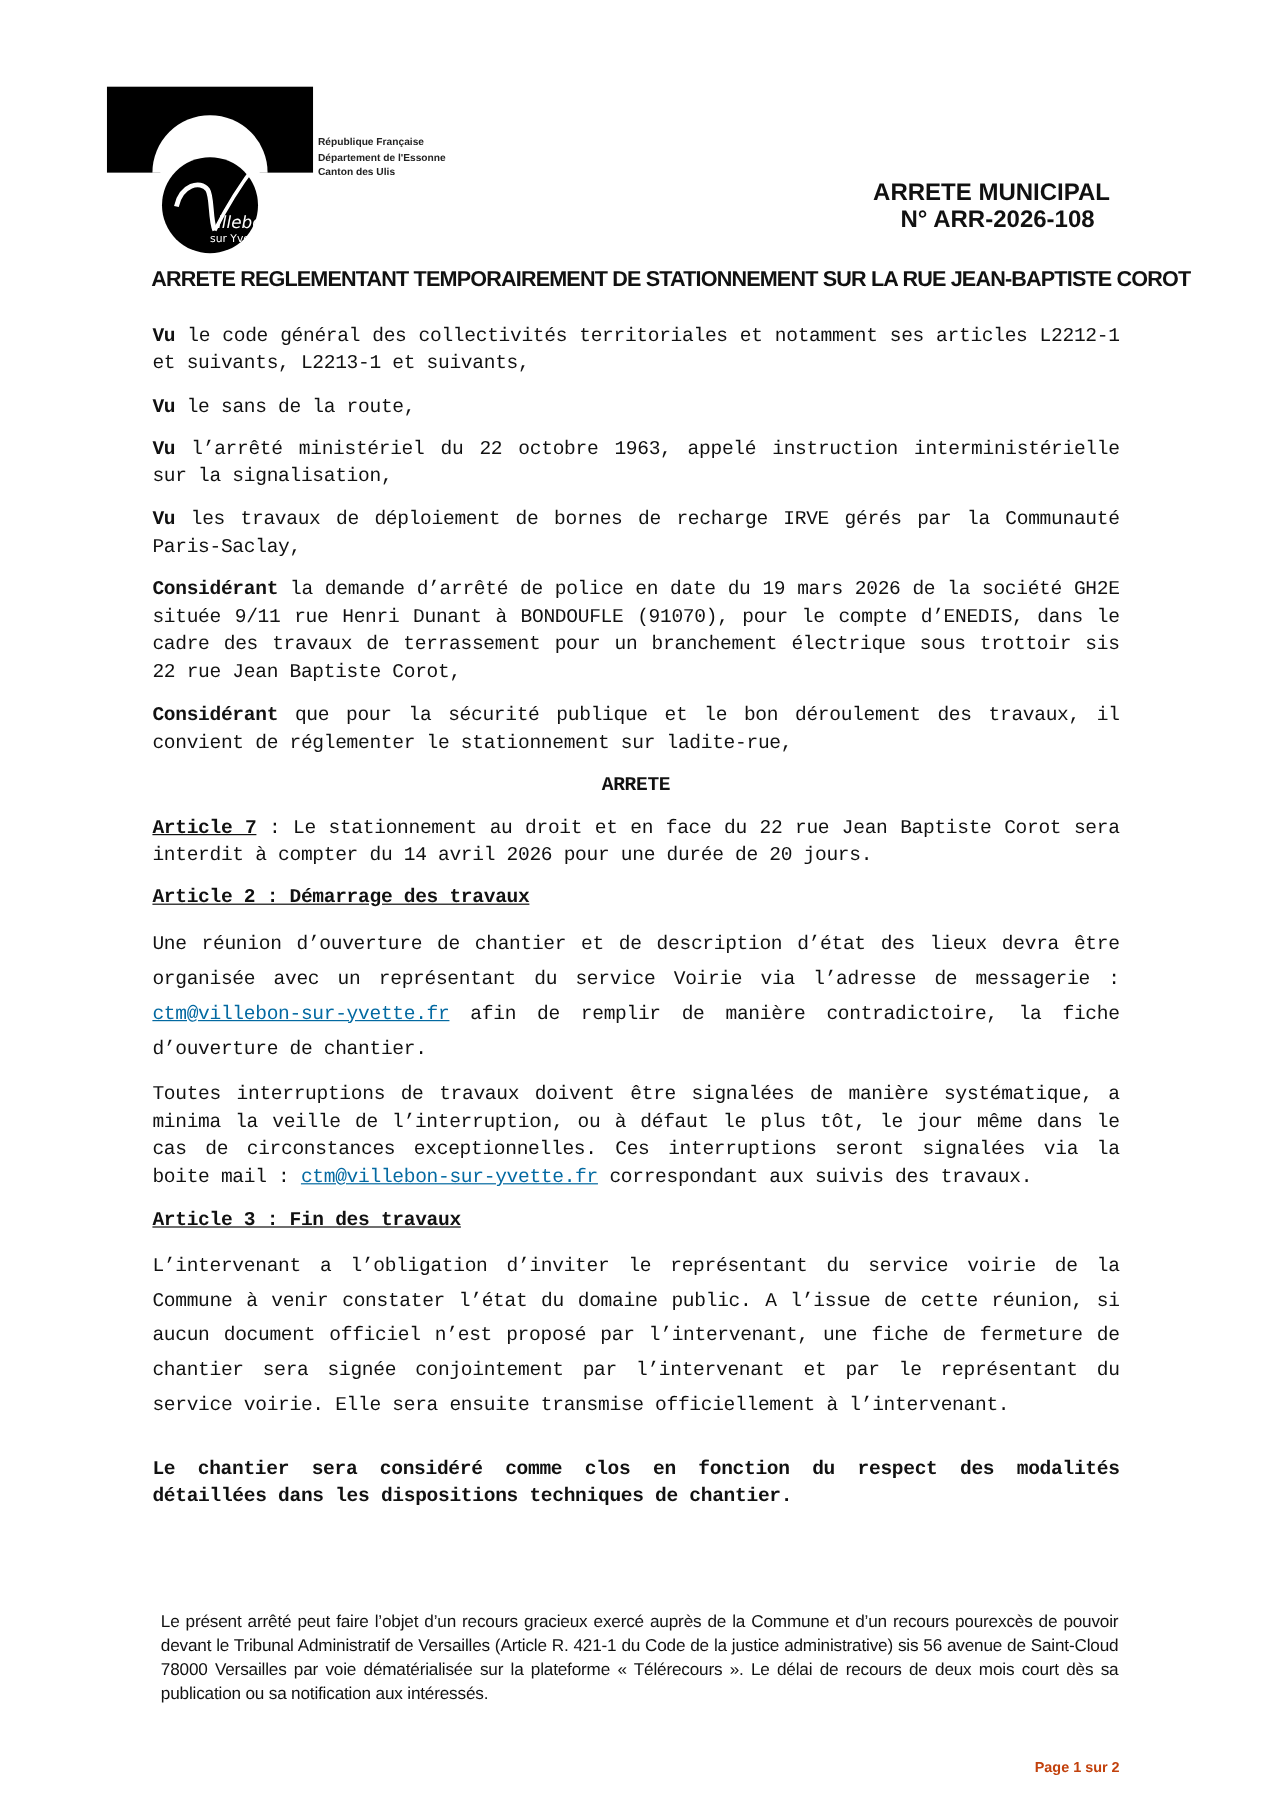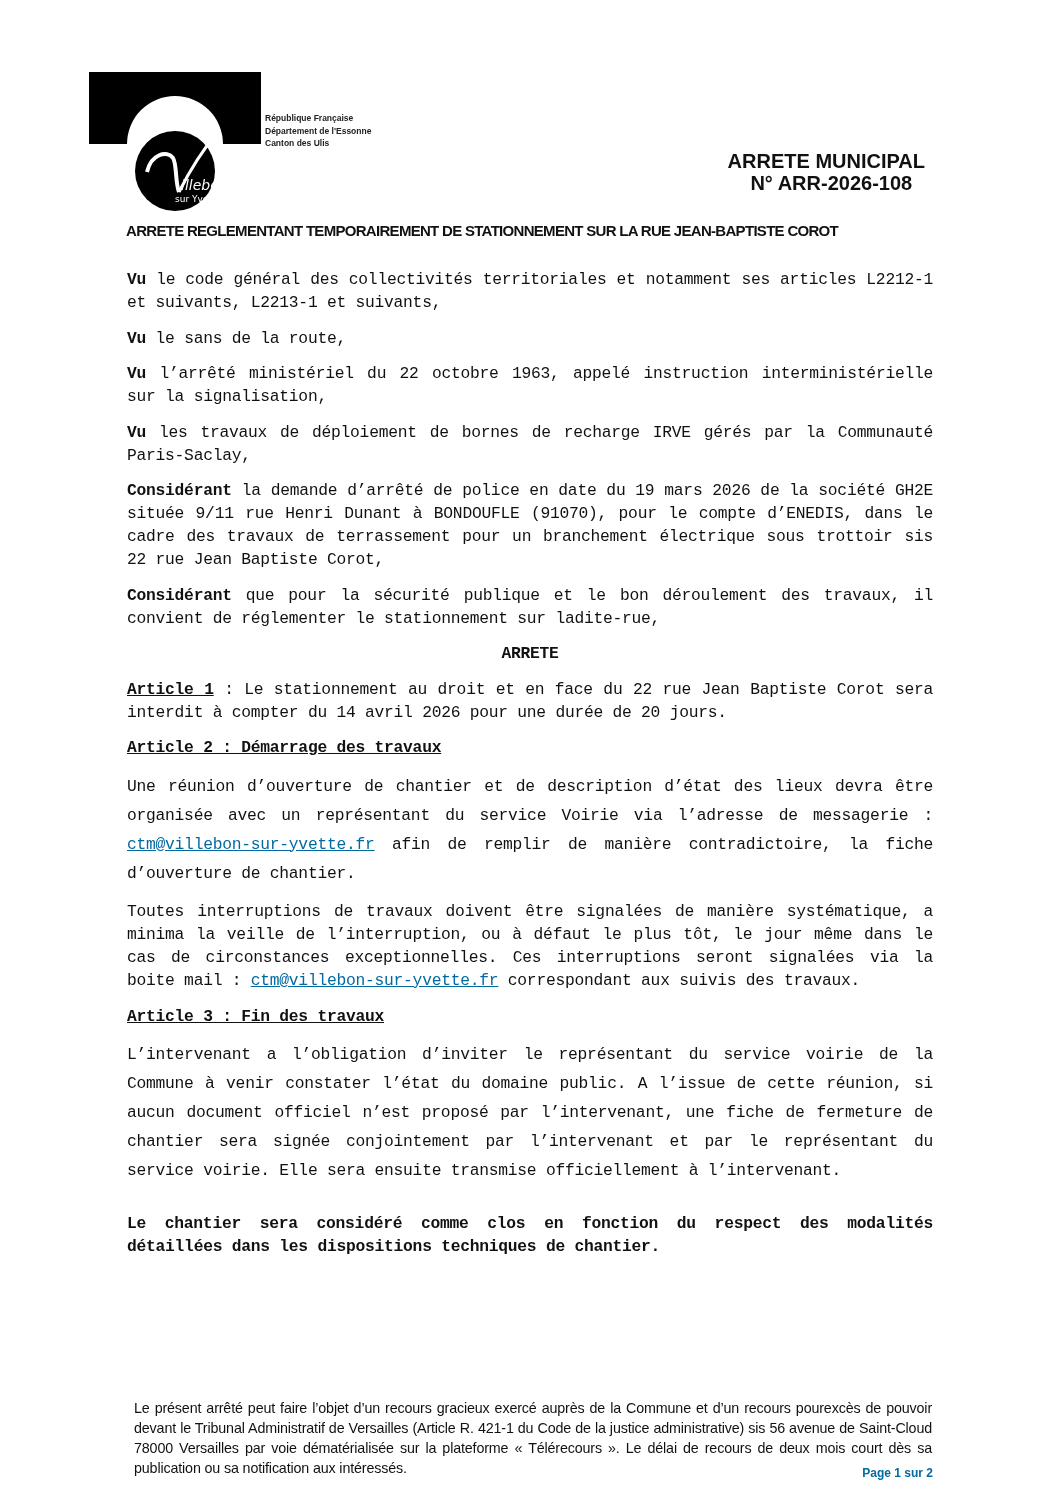--- a/index.html
+++ b/index.html
@@ -10,37 +10,37 @@
   
   .logo { position: absolute; left: 89px; top: 72px; width: 172px; height: 140px; }
   .logo svg { display: block; }
   .admin { position: absolute; left: 265px; top: 112px; font-size: 8.5px; line-height: 12.5px;
            font-weight: bold; color: #222; letter-spacing: 0; }
 
   .arrete-head { position: absolute; right: 134px; top: 150px; text-align: center;
                  font-weight: bold; font-size: 20px; line-height: 22px; color: #111; }
   .arrete-head .num { padding-left: 10px; text-align: center; }
 
-  .title { position: absolute; left: 126px; top: 222px; width: 820px; font-weight: bold; font-size: 15px;
+  .title { position: absolute; left: 126px; top: 222px; width: 820px; font-weight: bold; font-size: 18px;
            letter-spacing: -0.7px; color: #111; white-space: nowrap; }
 
   .body { position: absolute; left: 127px; top: 268px; width: 806px; font-size: 16.3px; line-height: 23px;
           letter-spacing: -0.25px; font-family: Liberation Mono, monospace; }
   .body p { margin: 0 0 12.5px 0; text-align: justify; }
   .body b { font-weight: bold; }
   .center { text-align: center !important; font-weight: bold; }
   .u { text-decoration: underline; font-weight: bold; }
   a.mail { color: #0369a1; text-decoration: underline; }
   .lh { line-height: 29px; }
   .gap { height: 14px; }
 
-  .footer { position: absolute; left: 134px; top: 1398px; width: 798px; font-size: 14.3px; line-height: 20px;
+  .footer { position: absolute; left: 134px; top: 1342px; width: 798px; font-size: 14.3px; line-height: 20px;
             color: #111; letter-spacing: -0.15px; }
   .footer p { margin: 0; text-align: justify; }
-  .pagenum { position: absolute; right: 126px; top: 1466px; font-size: 12px; color: #0369a1; font-weight: bold; }
+  .pagenum { position: absolute; right: 126px; top: 1466px; font-size: 12px; color: #c2410c; font-weight: bold; }
 </style>
 </head>
 <body>
 
 <div class="page">
 
   <div class="logo">
     <svg width="172" height="140" viewBox="0 0 172 140">
       <rect x="0" y="0" width="172" height="72" fill="#000"></rect>
       <circle cx="86" cy="96" r="48" fill="#fff"></circle>
@@ -70,21 +70,21 @@
   <div class="body">
     <p><b>Vu</b><span> le code général des collectivités territoriales et notamment ses articles L2212-1 et suivants, L2213-1 et suivants,</span></p>
     <p><b>Vu</b><span> le sans de la route,</span></p>
     <p><b>Vu</b><span> l’arrêté ministériel du 22 octobre 1963, appelé instruction interministérielle sur la signalisation,</span></p>
     <p><b>Vu</b><span> les travaux de déploiement de bornes de recharge IRVE gérés par la Communauté Paris-Saclay,</span></p>
     <p><b>Considérant</b><span> la demande d’arrêté de police en date du 19 mars 2026 de la société GH2E située 9/11 rue Henri Dunant à BONDOUFLE (91070), pour le compte d’ENEDIS, dans le cadre des travaux de terrassement pour un branchement électrique sous trottoir sis 22 rue Jean Baptiste Corot,</span></p>
     <p><b>Considérant</b><span> que pour la sécurité publique et le bon déroulement des travaux, il convient de réglementer le stationnement sur ladite-rue,</span></p>
 
     <p class="center">ARRETE</p>
 
-    <p><span class="u">Article 1</span><span> : Le stationnement au droit et en face du 22 rue Jean Baptiste Corot sera interdit à compter du 14 avril 2026 pour une durée de 20 jours.</span></p>
+    <p><span class="u">Article 7</span><span> : Le stationnement au droit et en face du 22 rue Jean Baptiste Corot sera interdit à compter du 14 avril 2026 pour une durée de 20 jours.</span></p>
 
     <p><span class="u">Article 2 : Démarrage des travaux</span></p>
     <p class="lh"><span>Une réunion d’ouverture de chantier et de description d’état des lieux devra être organisée avec un représentant du service Voirie via l’adresse de messagerie : </span><a class="mail" href="#">ctm@villebon-sur-yvette.fr</a><span> afin de remplir de manière contradictoire, la fiche d’ouverture de chantier.</span></p>
     <p><span>Toutes interruptions de travaux doivent être signalées de manière systématique, a minima la veille de l’interruption, ou à défaut le plus tôt, le jour même dans le cas de circonstances exceptionnelles. Ces interruptions seront signalées via la boite mail : </span><a class="mail" href="#">ctm@villebon-sur-yvette.fr</a><span> correspondant aux suivis des travaux.</span></p>
 
     <p><span class="u">Article 3 : Fin des travaux</span></p>
     <p class="lh">L’intervenant a l’obligation d’inviter le représentant du service voirie de la Commune à venir constater l’état du domaine public. A l’issue de cette réunion, si aucun document officiel n’est proposé par l’intervenant, une fiche de fermeture de chantier sera signée conjointement par l’intervenant et par le représentant du service voirie. Elle sera ensuite transmise officiellement à l’intervenant.</p>
     <div class="gap"></div>
     <p><b>Le chantier sera considéré comme clos en fonction du respect des modalités détaillées dans les dispositions techniques de chantier.</b></p>
   </div>

